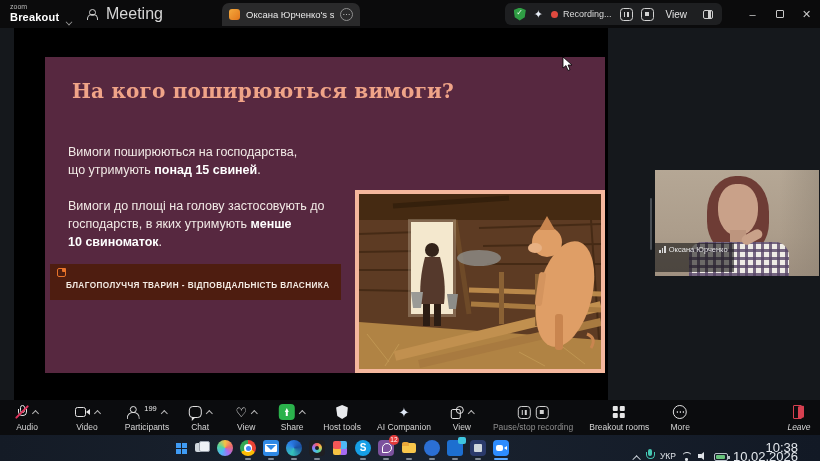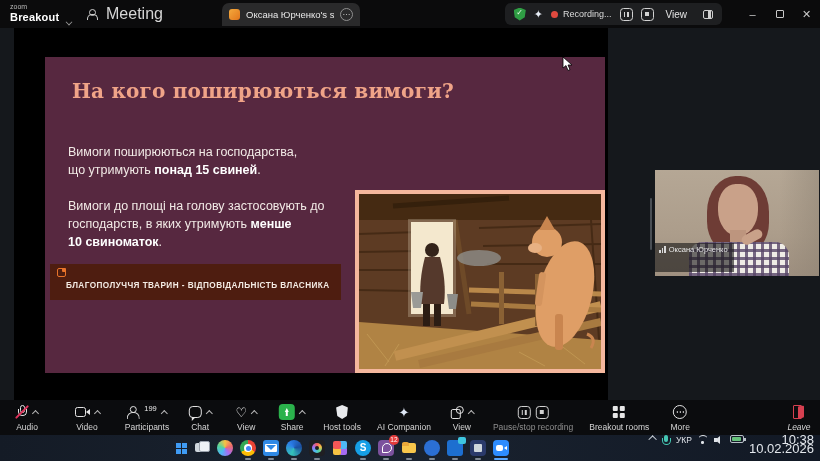--- a/index.html
+++ b/index.html
@@ -154,21 +154,21 @@
   .folder-icon:after { content:""; position:absolute; left:1px; top:1.5px; width:7px; height:4px; background:#e9a83a; border-radius:2px 2px 0 0; }
   .bolt-icon { border-radius:50%; background:#2b6fd4; color:#fff; font-size:9px; text-align:center; line-height:15px; }
   .outlook-icon { background:#1d6fd0; border-radius:3px; position:relative; color:#fff; font-size:9px; font-weight:bold; line-height:15px; text-align:center; }
   .outlook-icon:before { content:""; position:absolute; right:-3px; top:-3px; width:8px; height:7px; background:#3ec6e0; border-radius:2px; }
   .teams-dark { background:#2b3a6b; border-radius:4px; position:relative; }
   .teams-dark:before { content:""; position:absolute; left:4px; top:4px; width:8px; height:8px; background:#cfd6dd; border-radius:1px; }
   .zoom-tk { background:#2d8cff; border-radius:4px; position:relative; }
   .zoom-tk:before { content:""; position:absolute; left:3px; top:5px; width:7px; height:6px; background:#fff; border-radius:2px; }
   .zoom-tk:after { content:""; position:absolute; left:10.5px; top:5.5px; width:0; height:0; border-right:3px solid #fff; border-top:2.5px solid transparent; border-bottom:2.5px solid transparent; }
 
-  .tk-tray { position:absolute; right:6px; top:0; height:26px; display:flex; align-items:flex-start; gap:5px; }
+  .tk-tray { position:absolute; right:22px; top:0; height:26px; display:flex; align-items:flex-end; gap:5px; }
   .tray-chev { width:6px; height:6px; border-left:1.4px solid #cfd6dd; border-top:1.4px solid #cfd6dd; transform:rotate(45deg) translateY(2px); }
   .tray-mic { position:relative; width:9px; height:12px; }
   .tray-mic:before { content:""; position:absolute; left:2.5px; top:0; width:4px; height:7px; background:#45c7b3; border-radius:2px; }
   .tray-mic:after { content:""; position:absolute; left:0.5px; top:3px; width:7px; height:6px; border:1.2px solid #45c7b3; border-top:none; border-radius:0 0 5px 5px; }
   .tray-lang { font-size:8.5px; color:#dfe3e8; }
   .wifi-icon { position:relative; width:12px; height:9px; }
   .wifi-icon:before { content:""; position:absolute; left:0; top:0; width:10px; height:10px; border:1.4px solid #dfe3e8; border-radius:50%; clip-path:polygon(0 0,100% 0,50% 50%); }
   .wifi-icon:after { content:""; position:absolute; left:4.5px; top:6px; width:2.5px; height:2.5px; background:#dfe3e8; border-radius:50%; }
   .vol-icon { position:relative; width:11px; height:10px; }
   .vol-icon:before { content:""; position:absolute; left:0; top:3px; width:3px; height:4px; background:#dfe3e8; }

